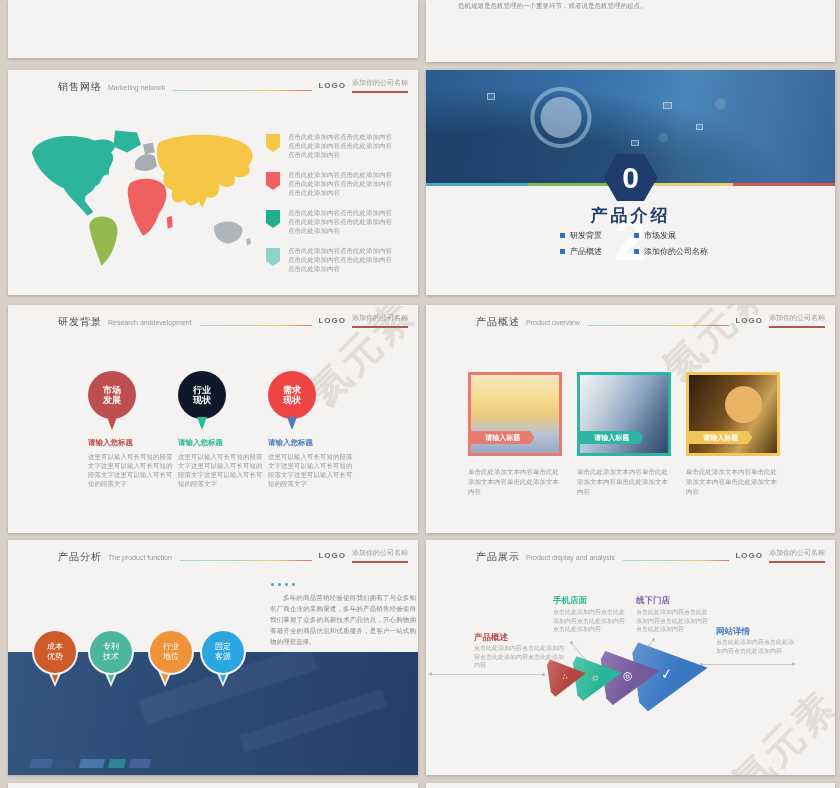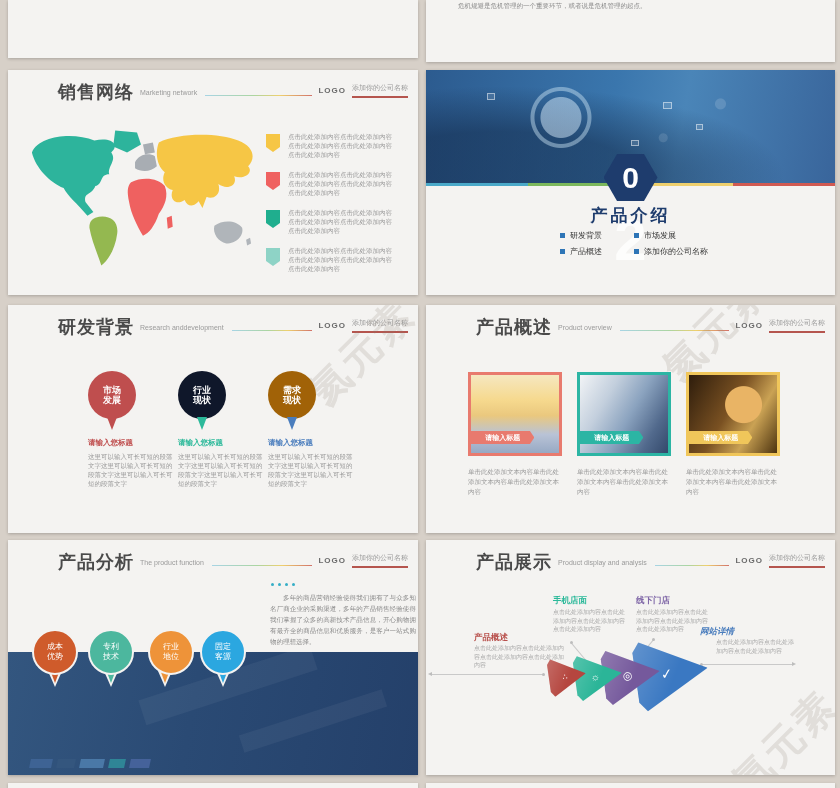--- a/index.html
+++ b/index.html
@@ -12,21 +12,21 @@
   #s1{left:8px;top:70px;width:410px;height:225px}
   #s2{left:426px;top:70px;width:409px;height:225px}
   #s3{left:8px;top:305px;width:410px;height:228px}
   #s4{left:426px;top:305px;width:409px;height:228px}
   #s5{left:8px;top:540px;width:410px;height:235px}
   #s6{left:426px;top:540px;width:409px;height:235px}
   #slivL{left:8px;top:783px;width:410px;height:5px}
   #slivR{left:426px;top:783px;width:409px;height:5px}
   
   .hdr{position:absolute;top:10px;left:0;right:0;display:flex;align-items:center;padding:0 10px 0 50px}
-  .hdr .cn{font-size:18px;font-weight:bold;color:#4a4a4a;letter-spacing:1px;white-space:nowrap}
+  .hdr .cn{font-size:10px;font-weight:normal;color:#4a4a4a;letter-spacing:1px;white-space:nowrap}
   .hdr .en{font-size:7px;color:#9a9a9a;margin-left:6px;white-space:nowrap}
   .hdr .hline{flex:1;height:1px;margin:6px 6px 0 8px;background:linear-gradient(90deg,#a7d4e4 0%,#abd5a2 45%,#eed06e 70%,#d2736a 100%)}
   .hdr .logo{font-size:8px;font-weight:bold;color:#6a6a6a;letter-spacing:1px;margin-top:-4px}
   .hdr .co{font-size:7px;color:#9a9a9a;margin:-4px 0 0 6px;padding-bottom:3px;border-bottom:2px solid #b5554e}
   .wm{position:absolute;font-size:40px;font-weight:bold;color:rgba(140,128,115,.18);transform:rotate(-45deg);letter-spacing:3px;pointer-events:none;white-space:nowrap}
   
   #fragR .frag-text{position:absolute;left:32px;top:2px;font-size:6.5px;color:#8a8a8a}
   
   .map{position:absolute;left:12px;top:52px;width:238px;height:150px}
   .s1-items{position:absolute;left:258px;top:62px;width:150px}
@@ -198,21 +198,21 @@
   </div>
   <div class="s3-col" style="left:170px">
     <div class="balloon" style="background-color: #0f172a;">
       <span>行业现状</span>
     </div>
     <div class="b-tail" style="background-color: rgb(44, 185, 154);"></div>
     <div class="s3-head" style="color: rgb(44, 185, 154);">请输入您标题</div>
     <div class="s3-body">这里可以输入可长可短的段落文字这里可以输入可长可短的段落文字这里可以输入可长可短的段落文字</div>
   </div>
   <div class="s3-col" style="left:260px">
-    <div class="balloon" style="background-color: #a16207;">
+    <div class="balloon" style="background-color: #ef4444;">
       <span>需求现状</span>
     </div>
     <div class="b-tail" style="background-color: rgb(74, 125, 189);"></div>
     <div class="s3-head" style="color: rgb(74, 125, 189);">请输入您标题</div>
     <div class="s3-body">这里可以输入可长可短的段落文字这里可以输入可长可短的段落文字这里可以输入可长可短的段落文字</div>
   </div>
 </section>
 
 <section class="slide" id="s4">
   <div class="hdr">
@@ -297,21 +297,21 @@
     <span class="co">添加你的公司名称</span>
   </div>
   <div class="wm" style="right:-14px;bottom:4px">氦元素</div>
 
   <div class="node-label" style="left: 48px; top: 92px; color: rgb(184, 80, 76);">产品概述</div>
   <div class="node-text" style="left:48px;top:104px;width:92px">点击此处添加内容点击此处添加内容点击此处添加内容点击此处添加内容</div>
   <div class="node-label" style="left: 127px; top: 55px; color: rgb(44, 185, 154);">手机店面</div>
   <div class="node-text" style="left:127px;top:68px;width:72px">点击此处添加内容点击此处添加内容点击此处添加内容点击此处添加内容</div>
   <div class="node-label" style="left: 210px; top: 55px; color: rgb(124, 99, 165);">线下门店</div>
   <div class="node-text" style="left:210px;top:68px;width:72px">点击此处添加内容点击此处添加内容点击此处添加内容点击此处添加内容</div>
-  <div class="node-label" style="left: 274px; top: 86px; color: rgb(74, 125, 189); font-style: italic;">网站详情</div>
+  <div class="node-label" style="left: 290px; top: 86px; color: rgb(74, 125, 189);">网站详情</div>
   <div class="node-text" style="left:290px;top:98px;width:80px">点击此处添加内容点击此处添加内容点击此处添加内容</div>
 
   <div class="cline" style="left:6px;top:134px;width:112px"></div>
   <div class="carrow" style="left:2px;top:131.5px;border-right:4px solid #bdbdbd"></div>
   <div class="cdot" style="left:116px;top:133px"></div>
   <div class="cline" style="left:146px;top:103px;width:26px;transform:rotate(50deg)"></div>
   <div class="cdot" style="left:144px;top:101px"></div>
   <div class="cline" style="left:228px;top:100px;width:24px;transform:rotate(130deg)"></div>
   <div class="cdot" style="left:226px;top:98px"></div>
   <div class="cline" style="left:276px;top:124px;width:90px"></div>

